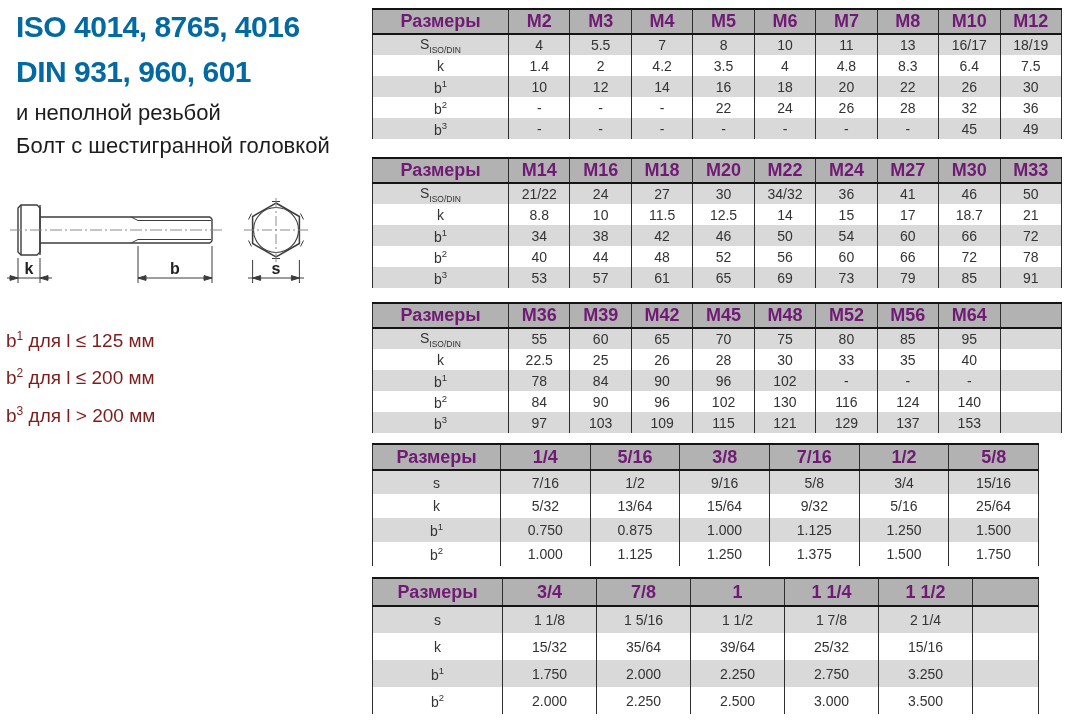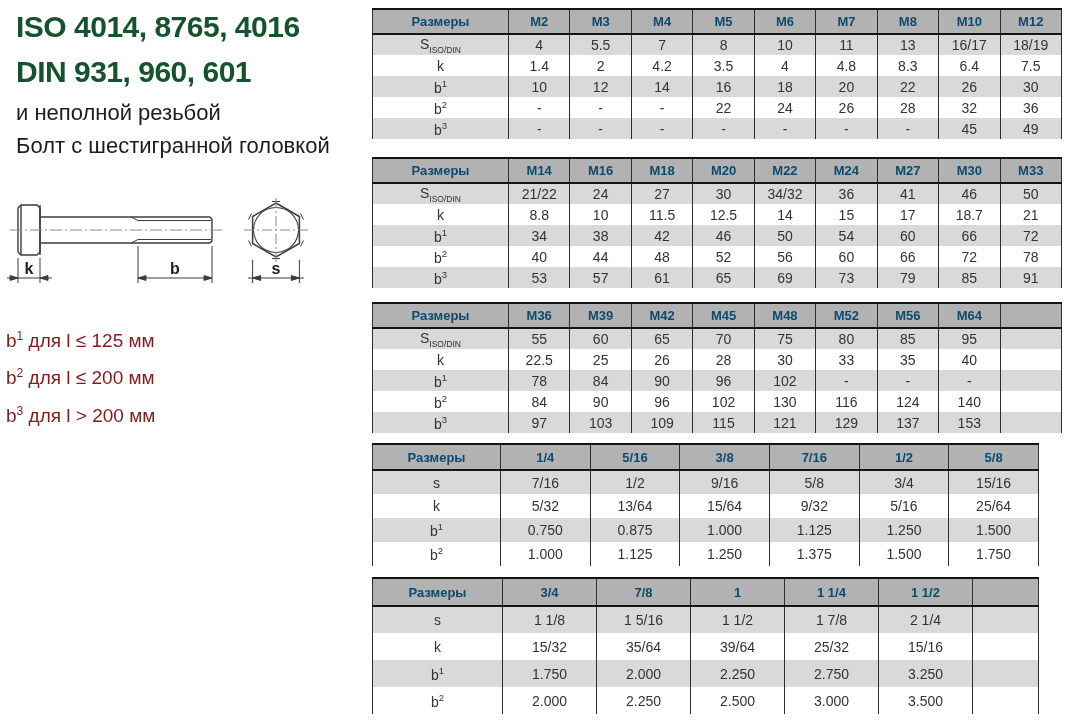--- a/index.html
+++ b/index.html
@@ -4,21 +4,21 @@
 <style>
   * { margin:0; padding:0; box-sizing:border-box; }
   html,body { background:#ffffff; }
   .canvas {
     position:relative; width:1067px; height:720px; background:#ffffff;
     font-family:"Liberation Sans", sans-serif; overflow:hidden;
   }
   
   .title {
     position:absolute; left:16px; top:4px;
-    font-size:30px; font-weight:bold; color:#14532d; line-height:45px;
+    font-size:30px; font-weight:bold; color:#0369a1; line-height:45px;
     letter-spacing:-0.5px;
   }
   .subtitle {
     position:absolute; left:16px; top:96px;
     font-size:22px; color:#1c1c1c; line-height:33px;
   }
   .diagram { position:absolute; left:4px; top:186px; }
   .notes {
     position:absolute; left:6px; top:320px;
     font-size:19px; color:#7f1d1d; line-height:33px;
@@ -31,21 +31,21 @@
   #t2 { top:302px; width:690px; }
   #t3 { top:443px; width:667px; }
   #t4 { top:577px; width:667px; }
   .dim-table {
     width:100%; border-collapse:collapse; table-layout:fixed;
     border-top:2px solid #141414;
     border-left:1px solid #2e2e2e; border-right:1px solid #2e2e2e;
   }
   .dim-table th {
     background:#b2b2b2; border-bottom:2.5px solid #141414;
-    font-weight:bold; color:#0c4a6e; font-size:13px;margin-top:45px;
+    font-weight:bold; color:#701a75; font-size:18px;margin-top:45px;
   }
   .dim-table th, .dim-table td {
     border-left:1px solid #2e2e2e; border-right:1px solid #2e2e2e;
     text-align:center; vertical-align:middle; padding:0;
     overflow:hidden; white-space:nowrap;
   }
   .dim-table td { color:#333333; font-size:14px; }
   .dim-table tbody tr:nth-child(odd) td { background:#d9d9d9; }
   .dim-table td.lbl sub { font-size:8.5px; }
   .dim-table td.lbl sup, .dim-table td sup { font-size:9.5px; }

